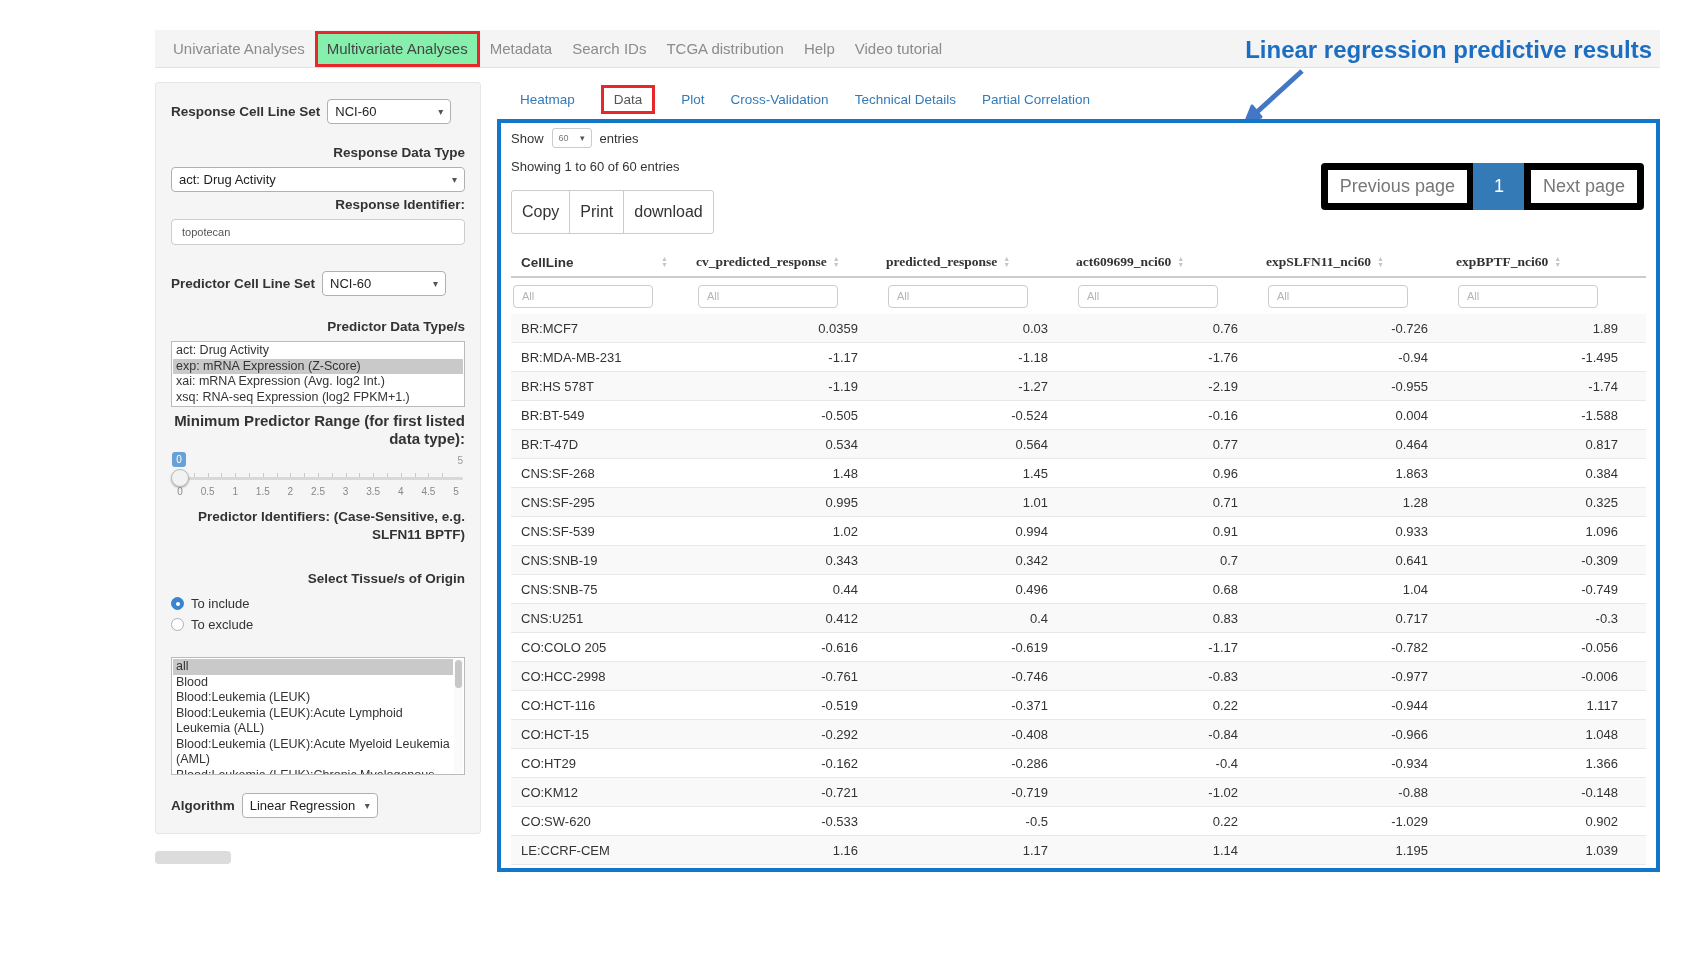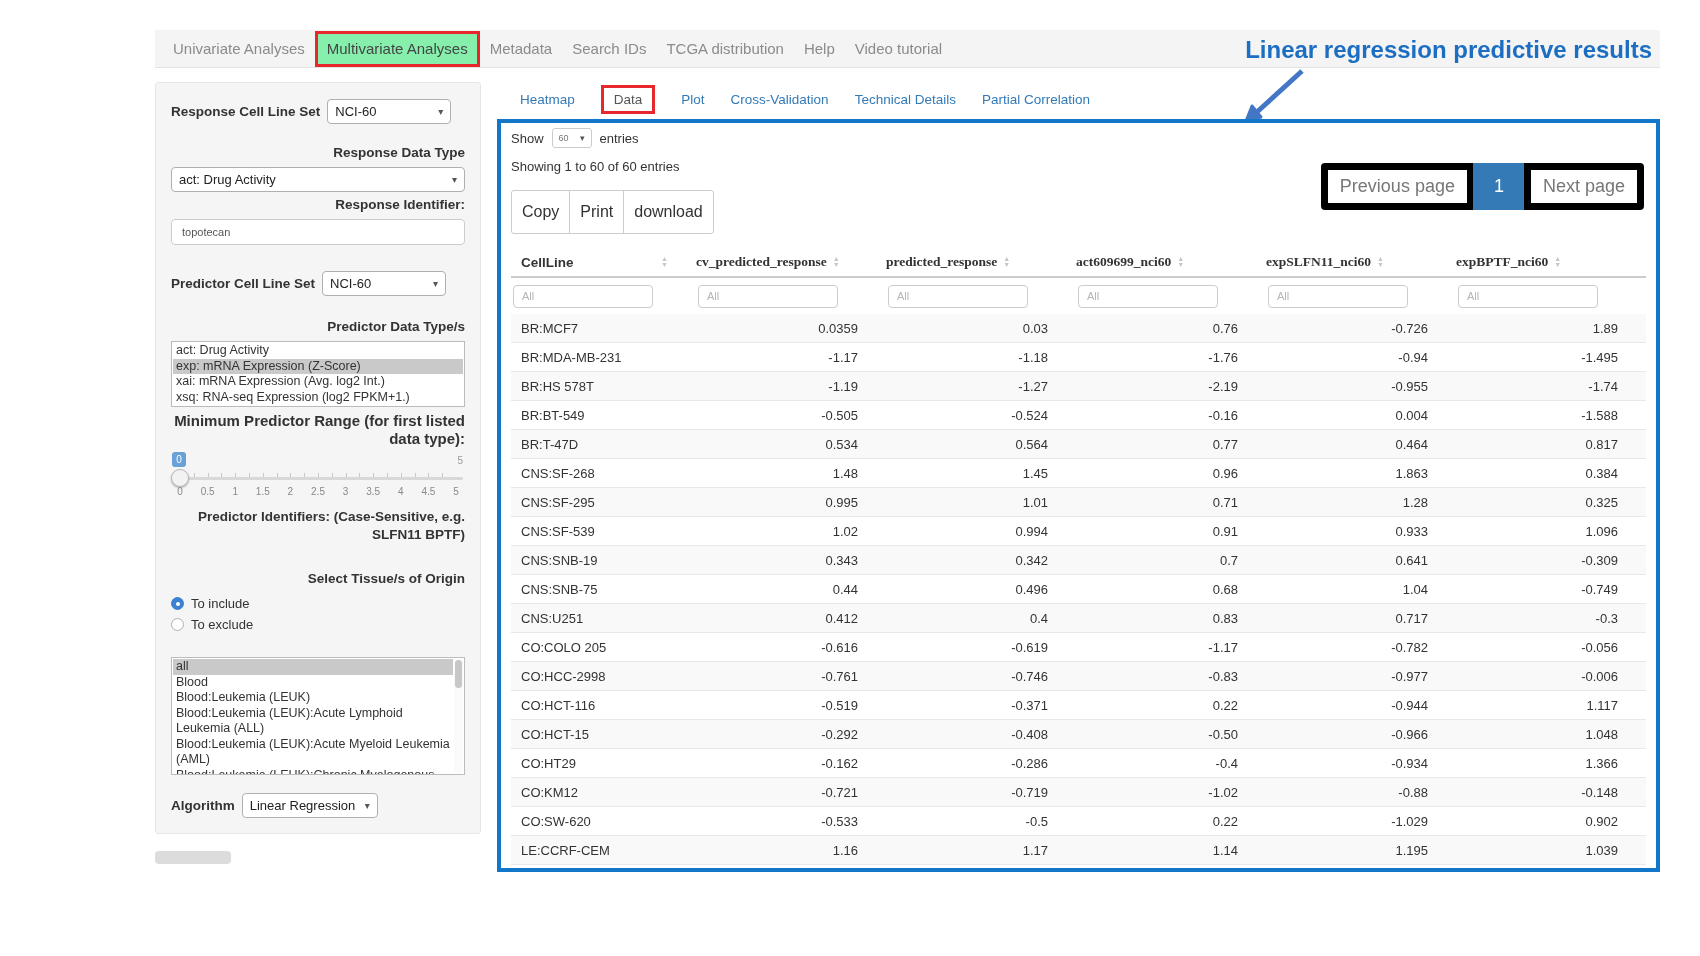--- a/index.html
+++ b/index.html
@@ -476,21 +476,21 @@
         <div class="td num">-0.519</div>
         <div class="td num">-0.371</div>
         <div class="td num">0.22</div>
         <div class="td num">-0.944</div>
         <div class="td num">1.117</div>
       </div>
       <div class="grid-row tr">
         <div class="td">CO:HCT-15</div>
         <div class="td num">-0.292</div>
         <div class="td num">-0.408</div>
-        <div class="td num">-0.50</div>
+        <div class="td num">-0.84</div>
         <div class="td num">-0.966</div>
         <div class="td num">1.048</div>
       </div>
       <div class="grid-row tr">
         <div class="td">CO:HT29</div>
         <div class="td num">-0.162</div>
         <div class="td num">-0.286</div>
         <div class="td num">-0.4</div>
         <div class="td num">-0.934</div>
         <div class="td num">1.366</div>

